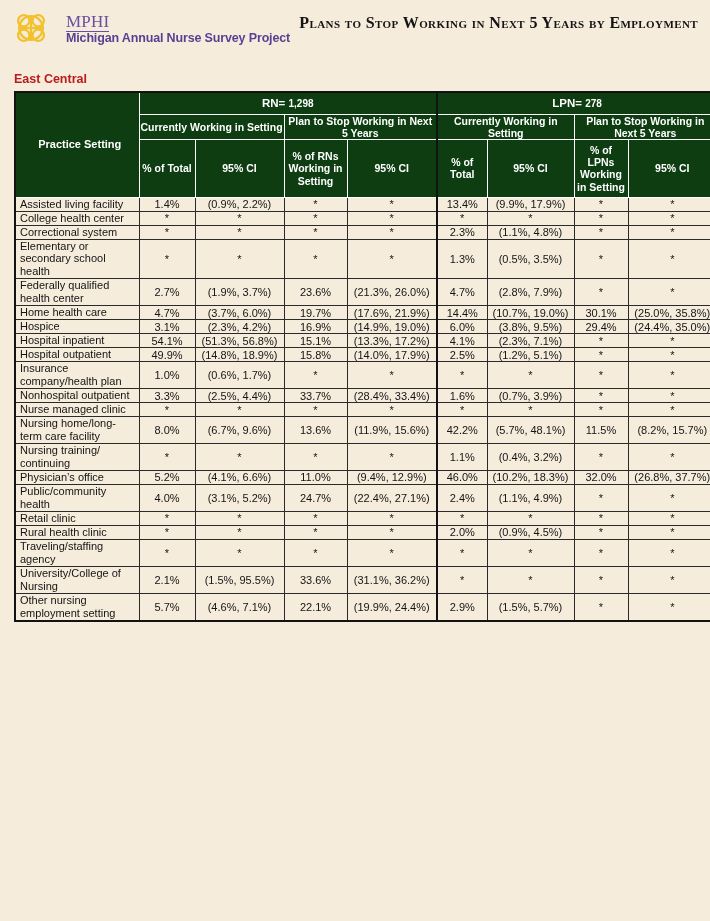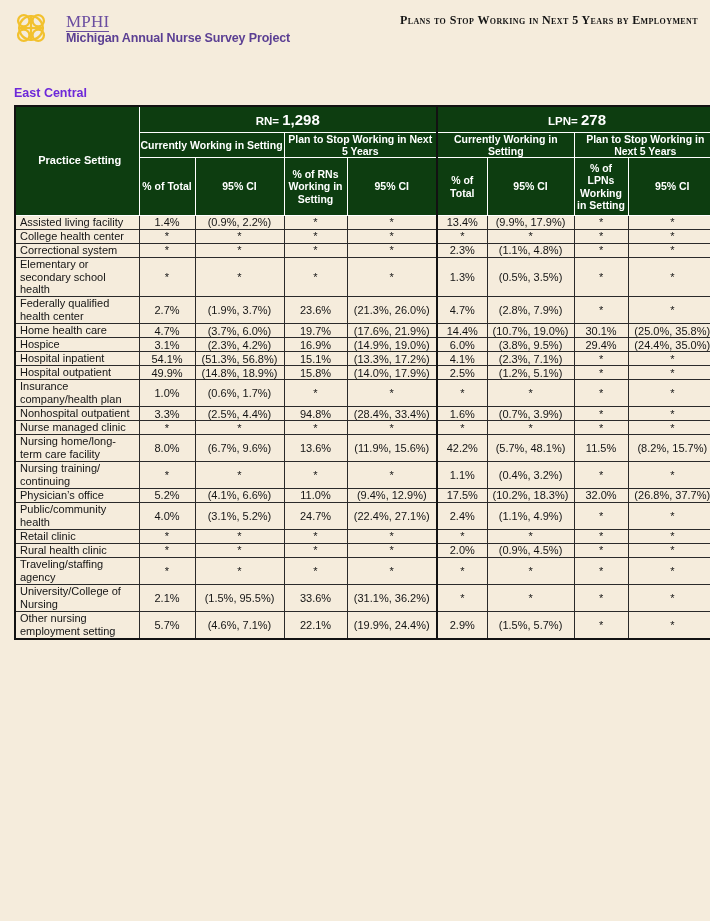--- a/index.html
+++ b/index.html
@@ -61,34 +61,34 @@
 
   .title-block {
     text-align: right;
     padding-top: 4px;
     padding-right: 2px;
   }
   .title-line {
     font-family: "Liberation Serif", serif;
     font-weight: bold;
     font-variant: small-caps;
-    font-size: 12px;
+    font-size: 16px;
     letter-spacing: .4px;
     line-height: 1.35;
     color: #141414;
     white-space: nowrap;
   }
 
   
   .region-label {
     font-size: 12.5px;
     font-weight: bold;
     padding: 0 0 5px 14px;
-    margin-top: 30px;
-    color: #6d28d9;
+    margin-top: 16px;
+    color: #b91c1c;
   }
 
   
   .table-wrap {
     padding: 0 10px 0 14px;
   }
   table.survey {
     border-collapse: collapse;
     width: 686px;
     table-layout: fixed;
@@ -110,21 +110,21 @@
     border: 1px solid #ffffff;
     font-size: 10.5px;
     line-height: 1.15;
     padding: 3px 2px;
   }
   .hdr.group-n {
     font-size: 11.5px;
     padding: 4px 2px 4px 2px;
   }
   .hdr.group-n .n-val {
-    font-size: 15px;
+    font-size: 10px;
     font-weight: bold;
   }
   .hdr.practice-setting {
     text-align: center;
     padding-left: 5px;
     vertical-align: middle;
     font-size: 11px;
     border-left: 1px solid #0d3d10;
   }
   .hdr.sub {
@@ -344,21 +344,21 @@
           <td class="cell star">*</td>
           <td class="cell star sep-left">*</td>
           <td class="cell star">*</td>
           <td class="cell star">*</td>
           <td class="cell star outer-right">*</td>
         </tr>
         <tr>
           <td class="cell setting outer-left">Nonhospital outpatient</td>
           <td class="cell">3.3%</td>
           <td class="cell">(2.5%, 4.4%)</td>
-          <td class="cell">94.8%</td>
+          <td class="cell">33.7%</td>
           <td class="cell">(28.4%, 33.4%)</td>
           <td class="cell sep-left">1.6%</td>
           <td class="cell">(0.7%, 3.9%)</td>
           <td class="cell star">*</td>
           <td class="cell star outer-right">*</td>
         </tr>
         <tr>
           <td class="cell setting outer-left">Nurse managed clinic</td>
           <td class="cell star">*</td>
           <td class="cell star">*</td>
@@ -390,21 +390,21 @@
           <td class="cell">(0.4%, 3.2%)</td>
           <td class="cell star">*</td>
           <td class="cell star outer-right">*</td>
         </tr>
         <tr>
           <td class="cell setting outer-left">Physician’s office</td>
           <td class="cell">5.2%</td>
           <td class="cell">(4.1%, 6.6%)</td>
           <td class="cell">11.0%</td>
           <td class="cell">(9.4%, 12.9%)</td>
-          <td class="cell sep-left">17.5%</td>
+          <td class="cell sep-left">46.0%</td>
           <td class="cell">(10.2%, 18.3%)</td>
           <td class="cell">32.0%</td>
           <td class="cell outer-right">(26.8%, 37.7%)</td>
         </tr>
         <tr>
           <td class="cell setting outer-left">Public/community health</td>
           <td class="cell">4.0%</td>
           <td class="cell">(3.1%, 5.2%)</td>
           <td class="cell">24.7%</td>
           <td class="cell">(22.4%, 27.1%)</td>

